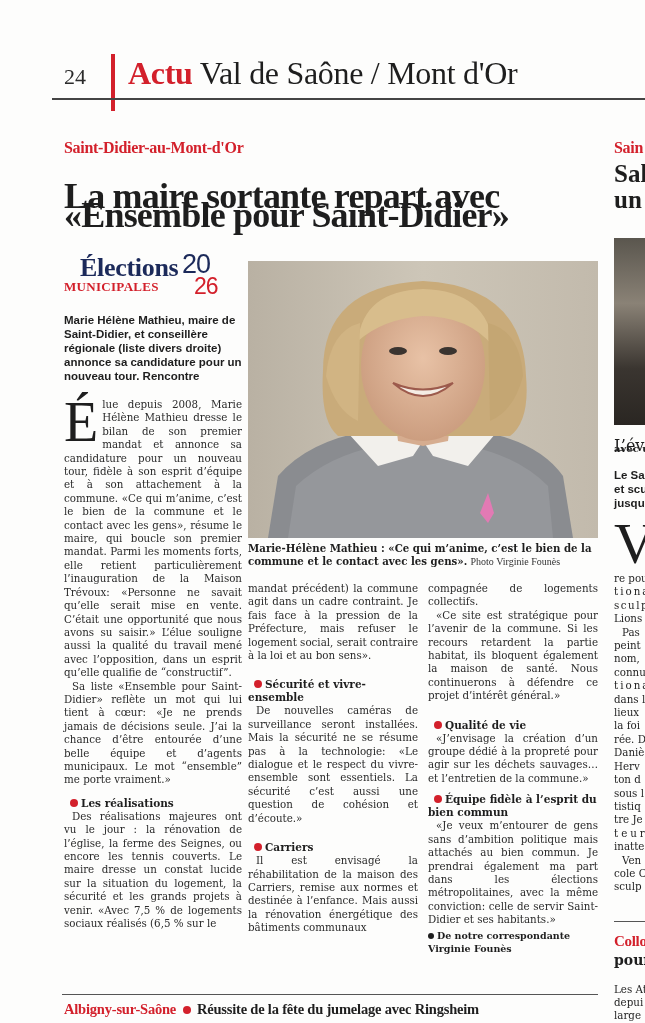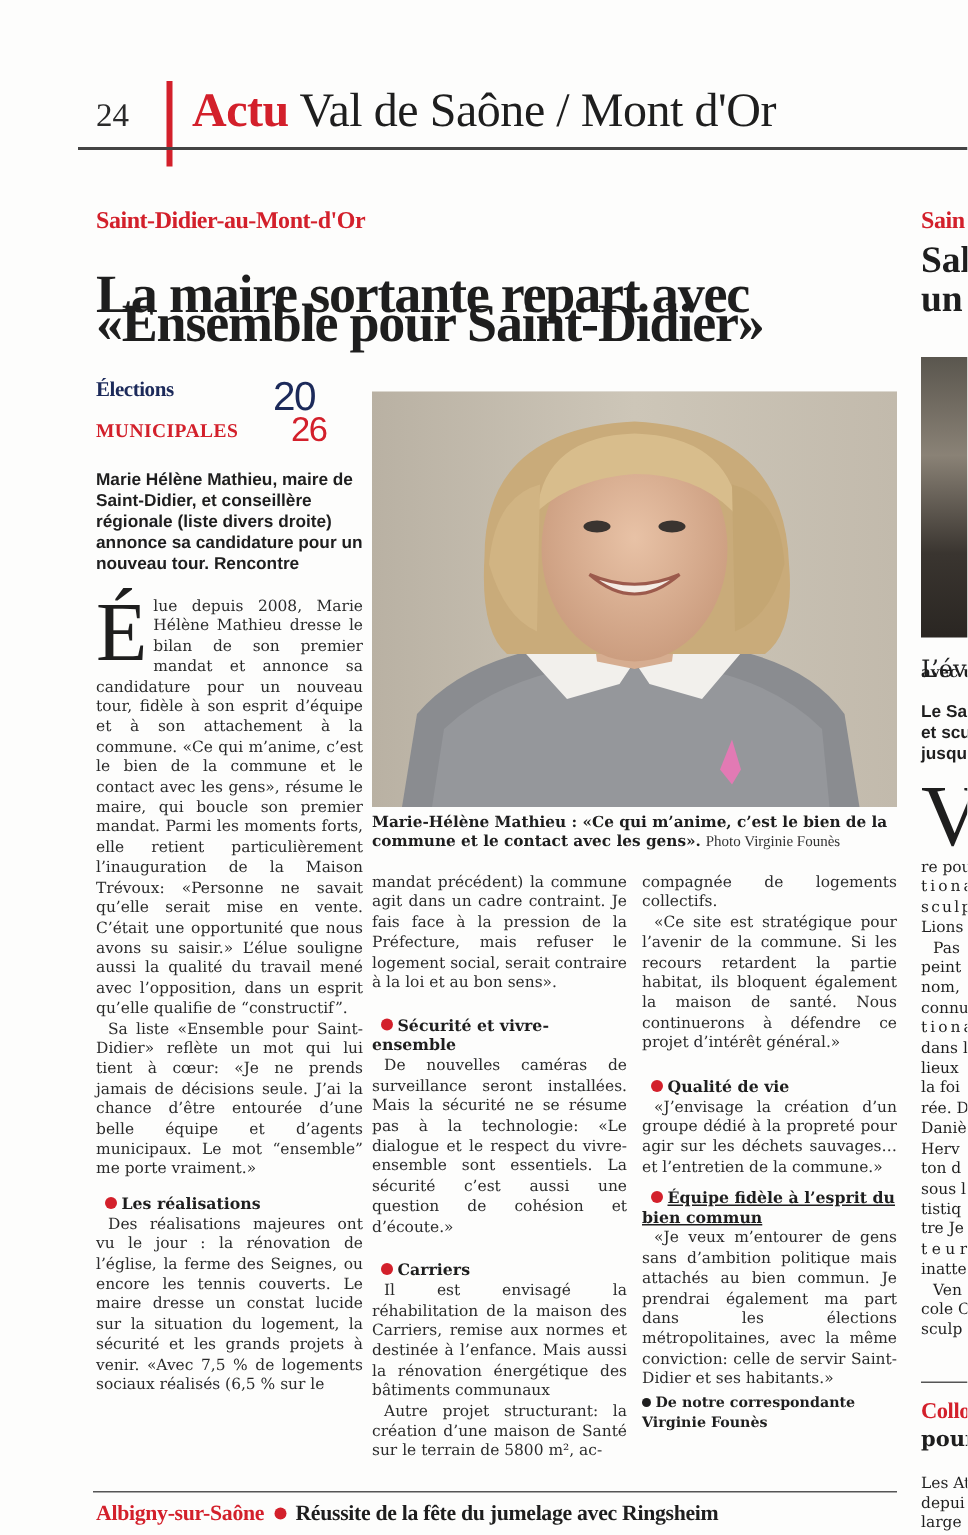--- a/index.html
+++ b/index.html
@@ -14,21 +14,21 @@
   .header-title { left: 128px; top: 55px; font-family: "Liberation Serif", serif; font-size: 32px; color: #1e1e1e; white-space: nowrap; letter-spacing: -0.3px; }
   .header-title .actu { color: #d3202b; font-weight: bold; }
   .header-rule { left: 52px; top: 98px; width: 593px; height: 2px; background: #444; }
 
   
   .kicker { font-family: "Liberation Serif", serif; font-weight: bold; color: #d3202b; font-size: 16px; letter-spacing: -0.3px; white-space: nowrap; }
   .headline { font-family: "Liberation Serif", serif; font-weight: bold; color: #1e1e1e; font-size: 36px; line-height: 36px; letter-spacing: -0.8px; white-space: nowrap; }
 
   
   .elections-logo { left: 64px; top: 253px; width: 175px; height: 52px; }
-  .el-word { position: absolute; left: 0; top: 0; font-family: "Liberation Serif", serif; font-weight: bold; font-size: 14px; color: #1c2a5a; letter-spacing: -0.3px; }
+  .el-word { position: absolute; left: 16px; top: 0; font-family: "Liberation Serif", serif; font-weight: bold; font-size: 26px; color: #1c2a5a; letter-spacing: -0.3px; }
   .el-muni { position: absolute; left: 0; top: 26px; font-family: "Liberation Serif", serif; font-weight: bold; font-size: 13px; color: #d3202b; letter-spacing: 0.3px; }
   .el-year-top { position: absolute; left: 118px; top: -4px; font-family: "Liberation Sans", sans-serif; font-size: 27px; color: #1c2a5a; letter-spacing: -1px; }
   .el-year-bot { position: absolute; left: 130px; top: 20px; font-family: "Liberation Sans", sans-serif; font-size: 23px; color: #d3202b; letter-spacing: -1px; }
 
   
   .chapo { left: 64px; top: 313px; width: 178px; font-family: "Liberation Sans", sans-serif; font-weight: bold; font-size: 11.5px; line-height: 14px; color: #1e1e1e; }
 
   
   .col { font-family: "DejaVu Serif", serif; font-size: 10.3px; line-height: 13.4px; color: #2a2a2a; text-align: justify; hyphens: auto; }
   .col p { margin: 0; }
@@ -135,31 +135,30 @@
 <div class="abs col" style="left:248px; top:582px; width:170px;">
   <p>mandat précédent) la commune agit dans un cadre contraint. Je fais face à la pression de la Préfecture, mais refuser le logement social, serait contraire à la loi et au bon sens».</p>
   <div class="subhead" style="margin-top:16px;">
     <span class="bullet"></span><span>Sécurité et vivre-ensemble</span>
   </div>
   <p class="ind">De nouvelles caméras de surveillance seront installées. Mais la sécurité ne se résume pas à la technologie: «Le dialogue et le respect du vivre-ensemble sont essentiels. La sécurité c’est aussi une question de cohésion et d’écoute.»</p>
   <div class="subhead" style="margin-top:16px;">
     <span class="bullet"></span><span>Carriers</span>
   </div>
   <p class="ind">Il est envisagé la réhabilitation de la maison des Carriers, remise aux normes et destinée à l’enfance. Mais aussi la rénovation énergétique des bâtiments communaux</p>
-  <p class="ind">Autre projet structurant: la création d’une maison de Santé sur le terrain de 5800 m², ac-</p>
 </div>
 
 <div class="abs col" style="left:428px; top:582px; width:170px;">
   <p>compagnée de logements collectifs.</p>
   <p class="ind">«Ce site est stratégique pour l’avenir de la commune. Si les recours retardent la partie habitat, ils bloquent également la maison de santé. Nous continuerons à défendre ce projet d’intérêt général.»</p>
   <div class="subhead" style="margin-top:16px;">
     <span class="bullet"></span><span>Qualité de vie</span>
   </div>
   <p class="ind">«J’envisage la création d’un groupe dédié à la propreté pour agir sur les déchets sauvages… et l’entretien de la commune.»</p>
-  <div class="subhead" style="text-decoration:underline;">
+  <div class="subhead" style="">
     <span class="bullet"></span><span>Équipe fidèle à l’esprit du bien commun</span>
   </div>
   <p class="ind">«Je veux m’entourer de gens sans d’ambition politique mais attachés au bien commun. Je prendrai également ma part dans les élections métropolitaines, avec la même conviction: celle de servir Saint-Didier et ses habitants.»</p>
   <div class="sign">
     <span class="bullet sm"></span><span>De notre correspondante</span><br>
     <span>Virginie Founès</span>
   </div>
 </div>
 
 <div class="abs right-peek">

